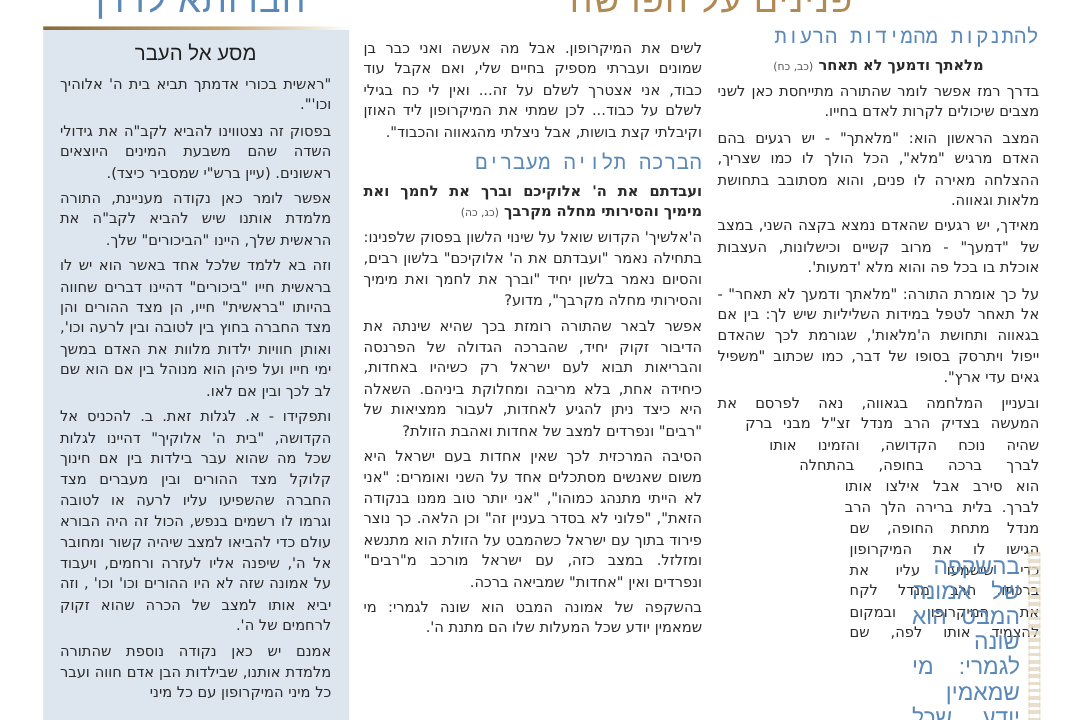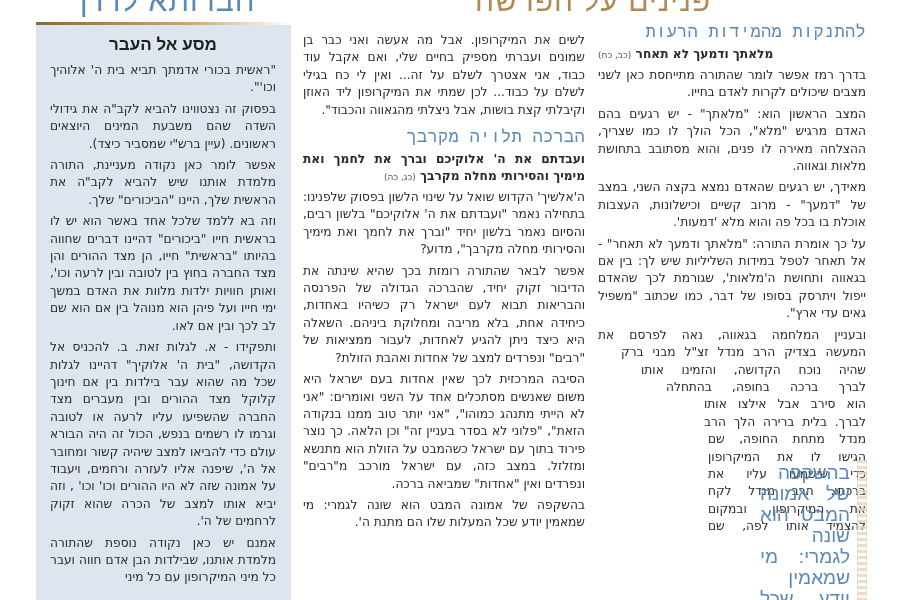--- a/index.html
+++ b/index.html
@@ -17,21 +17,21 @@
     .col { position: absolute; direction: rtl; text-align: justify; font-size: 12.2px; line-height: 17.4px; }
     .col p { margin-bottom: 4px; }
     .src { font-size: 9px; color: #555; font-weight: normal; }
 
     
     .col-right { left: 598px; top: 22px; width: 268px; }
     .sub-head {
       font-family: Liberation Mono, monospace; font-size: 17px; color: #5a88b8;
       line-height: 22px; margin-bottom: 2px; letter-spacing: 0.3px;
     }
-    .verse-head { font-weight: bold; font-size: 12.2px; line-height: 17px; text-align: left; margin-bottom: 3px; }
+    .verse-head { font-weight: bold; font-size: 12.2px; line-height: 17px; text-align: center; margin-bottom: 3px; }
 
     
     .col-mid { left: 303px; top: 32px; width: 282px; }
 
     
     .story-wrap { position: relative; }
     .story-line { display: block; text-align: justify; text-align-last: justify; }
     .pull {
       position: absolute; left: 760px; top: 462px; width: 90px; direction: rtl;
       font-family: "Liberation Sans", sans-serif; font-size: 19px; line-height: 21px;
@@ -46,21 +46,21 @@
     
     .side-rule {
       position: absolute; left: 36px; top: 22px; width: 255px; height: 3px;
       background: linear-gradient(to right, #8a6a3c, #c9a876 60%, #ffffff);
     }
     .side-box {
       position: absolute; left: 36px; top: 25px; width: 255px; height: 580px;
       background: #dde6ef; direction: rtl; padding: 9px 15px 0 14px;
     }
     .side-title {
-      font-family: "Liberation Sans", sans-serif; font-weight: bold; font-size: 17px;
+      font-family: "Liberation Sans", sans-serif; font-weight: normal; font-size: 17px;
       text-align: center; color: #1e1e1e; line-height: 22px; margin-bottom: 6px;
     }
     .side-box p { font-size: 12.2px; line-height: 17.4px; text-align: justify; margin-bottom: 4px; }
   </style>
 </head>
 <body>
 
 <div class="top-title main">פנינים על הפרשה</div>
 <div class="top-title side">חברותא לדרך</div>
 
@@ -88,21 +88,21 @@
     <span class="story-line" style="width:158px">את המיקרופון ובמקום</span>
     <span class="story-line" style="width:158px">להצמיד אותו לפה, שם</span>
   </div>
 </div>
 
 <div class="pull">בהשקפה של אמונה המבט הוא שונה לגמרי: מי שמאמין יודע שכל המעלות</div>
 <div class="ornament"></div>
 
 <div class="col col-mid">
   <p>לשים את המיקרופון. אבל מה אעשה ואני כבר בן שמונים ועברתי מספיק בחיים שלי, ואם אקבל עוד כבוד, אני אצטרך לשלם על זה... ואין לי כח בגילי לשלם על כבוד... לכן שמתי את המיקרופון ליד האוזן וקיבלתי קצת בושות, אבל ניצלתי מהגאווה והכבוד".</p>
-  <div class="sub-head" style="margin-top:8px">הברכה תלויה מקרבך</div>
+  <div class="sub-head" style="margin-top:8px">הברכה תלויה מעברים</div>
   <div class="verse-head" style="text-align:justify">
     <span>ועבדתם את ה' אלוקיכם וברך את לחמך ואת מימיך והסירותי מחלה מקרבך</span>
     <span class="src">(כג, כה)</span>
   </div>
   <p>ה'אלשיך' הקדוש שואל על שינוי הלשון בפסוק שלפנינו: בתחילה נאמר "ועבדתם את ה' אלוקיכם" בלשון רבים, והסיום נאמר בלשון יחיד "וברך את לחמך ואת מימיך והסירותי מחלה מקרבך", מדוע?</p>
   <p>אפשר לבאר שהתורה רומזת בכך שהיא שינתה את הדיבור זקוק יחיד, שהברכה הגדולה של הפרנסה והבריאות תבוא לעם ישראל רק כשיהיו באחדות, כיחידה אחת, בלא מריבה ומחלוקת ביניהם. השאלה היא כיצד ניתן להגיע לאחדות, לעבור ממציאות של "רבים" ונפרדים למצב של אחדות ואהבת הזולת?</p>
   <p>הסיבה המרכזית לכך שאין אחדות בעם ישראל היא משום שאנשים מסתכלים אחד על השני ואומרים: "אני לא הייתי מתנהג כמוהו", "אני יותר טוב ממנו בנקודה הזאת", "פלוני לא בסדר בעניין זה" וכן הלאה. כך נוצר פירוד בתוך עם ישראל כשהמבט על הזולת הוא מתנשא ומזלזל. במצב כזה, עם ישראל מורכב מ"רבים" ונפרדים ואין "אחדות" שמביאה ברכה.</p>
   <p>בהשקפה של אמונה המבט הוא שונה לגמרי: מי שמאמין יודע שכל המעלות שלו הם מתנת ה'.</p>
 </div>
 

